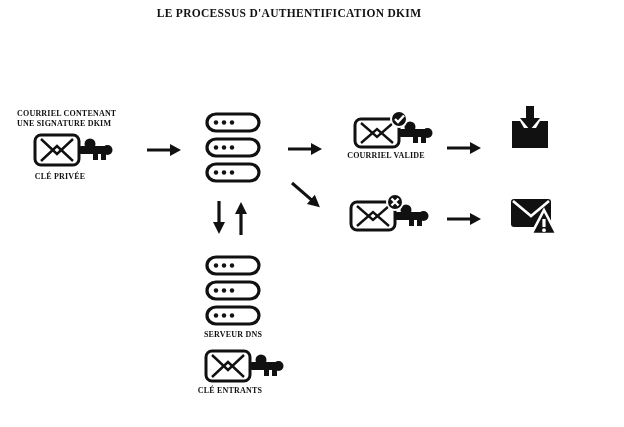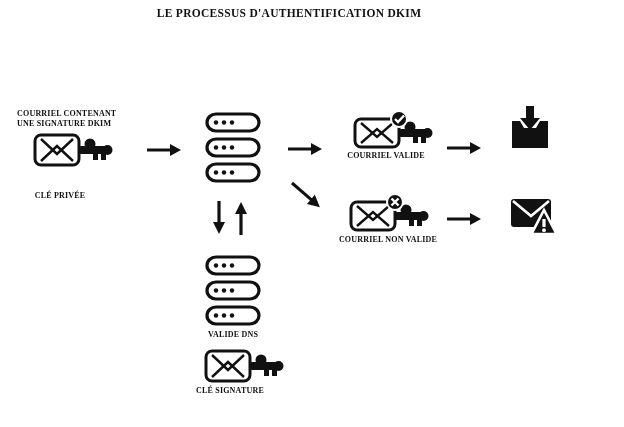--- a/index.html
+++ b/index.html
@@ -37,21 +37,21 @@
       <path d="M8 29 L24 14 L40 29" fill="none" stroke="#111" stroke-width="2.4"></path>
       <g fill="#111" transform="translate(46,18)">
         <circle cx="11" cy="-6" r="5.5"></circle>
         <rect x="0" y="-4" width="30" height="8" rx="2"></rect>
         <rect x="14" y="2" width="5" height="8"></rect>
         <rect x="22" y="2" width="5" height="8"></rect>
         <circle cx="28.5" cy="0" r="5"></circle>
       </g>
     </svg>
   </div>
-  <div class="abs lbl center" style="left:20px;top:172px;width:80px;margin-top:19px;">CLÉ PRIVÉE</div>
+  <div class="abs lbl center" style="left:20px;top:172px;width:80px;">CLÉ PRIVÉE</div>
 
   <div class="abs" style="left:146px;top:143px;">
     <svg width="36" height="14" viewBox="0 0 36 14">
       <line x1="1" y1="7" x2="26" y2="7" stroke="#111" stroke-width="3"></line>
       <path d="M24 1 L35 7 L24 13 Z" fill="#111"></path>
     </svg>
   </div>
 
   <div class="abs" style="left:205px;top:112px;">
     <svg width="56" height="70" viewBox="0 0 56 70">
@@ -120,37 +120,37 @@
           <circle cx="27" cy="10.5" r="2.2" fill="#111"></circle>
       </g>
       <g transform="translate(0,50)">
         <rect x="2" y="2" width="52" height="17" rx="9" fill="#fff" stroke="#111" stroke-width="3.2"></rect>
         <circle cx="11" cy="10.5" r="2.2" fill="#111"></circle>
           <circle cx="19" cy="10.5" r="2.2" fill="#111"></circle>
           <circle cx="27" cy="10.5" r="2.2" fill="#111"></circle>
       </g>
     </svg>
   </div>
-  <div class="abs lbl center" style="left:200px;top:330px;width:66px;">VALIDE DNS</div>
+  <div class="abs lbl center" style="left:200px;top:330px;width:66px;">SERVEUR DNS</div>
 
   <div class="abs" style="left:204px;top:348px;">
     <svg width="76" height="36" viewBox="0 0 76 36">
       <rect x="2" y="3" width="44" height="30" rx="6" fill="#fff" stroke="#111" stroke-width="3"></rect>
       <path d="M8 7 L24 22 L40 7" fill="none" stroke="#111" stroke-width="2.4"></path>
       <path d="M8 29 L24 14 L40 29" fill="none" stroke="#111" stroke-width="2.4"></path>
       <g fill="#111" transform="translate(46,18)">
         <circle cx="11" cy="-6" r="5.5"></circle>
         <rect x="0" y="-4" width="30" height="8" rx="2"></rect>
         <rect x="14" y="2" width="5" height="8"></rect>
         <rect x="22" y="2" width="5" height="8"></rect>
         <circle cx="28.5" cy="0" r="5"></circle>
       </g>
     </svg>
   </div>
-  <div class="abs lbl center" style="left:188px;top:386px;width:84px;">CLÉ SIGNATURE</div>
+  <div class="abs lbl center" style="left:188px;top:386px;width:84px;">CLÉ ENTRANTS</div>
 
   <div class="abs" style="left:353px;top:110px;">
     <svg width="86" height="42" viewBox="0 0 86 42">
       <rect x="2" y="9" width="44" height="28" rx="6" fill="#fff" stroke="#111" stroke-width="3"></rect>
       <path d="M8 13 L24 27 L40 13" fill="none" stroke="#111" stroke-width="2.4"></path>
       <path d="M8 33 L24 19 L40 33" fill="none" stroke="#111" stroke-width="2.4"></path>
       <g fill="#111" transform="translate(46,23)">
         <circle cx="11" cy="-6" r="5.5"></circle>
         <rect x="0" y="-4" width="30" height="8" rx="2"></rect>
         <rect x="14" y="2" width="5" height="8"></rect>
@@ -186,21 +186,20 @@
         <circle cx="11" cy="-6" r="5.5"></circle>
         <rect x="0" y="-4" width="30" height="8" rx="2"></rect>
         <rect x="14" y="2" width="5" height="8"></rect>
         <rect x="22" y="2" width="5" height="8"></rect>
         <circle cx="28.5" cy="0" r="5"></circle>
       </g>
       <circle cx="46" cy="9" r="8" fill="#111" stroke="#fff" stroke-width="2"></circle>
       <path d="M42.5 5.5 L49.5 12.5 M49.5 5.5 L42.5 12.5" fill="none" stroke="#fff" stroke-width="2.4"></path>
     </svg>
   </div>
-  <div class="abs lbl center" style="left:332px;top:235px;width:112px;">COURRIEL NON VALIDE</div>
 
   <div class="abs" style="left:446px;top:212px;">
     <svg width="36" height="14" viewBox="0 0 36 14">
       <line x1="1" y1="7" x2="26" y2="7" stroke="#111" stroke-width="3"></line>
       <path d="M24 1 L35 7 L24 13 Z" fill="#111"></path>
     </svg>
   </div>
 
   <div class="abs" style="left:511px;top:197px;">
     <svg width="46" height="42" viewBox="0 0 46 42">

